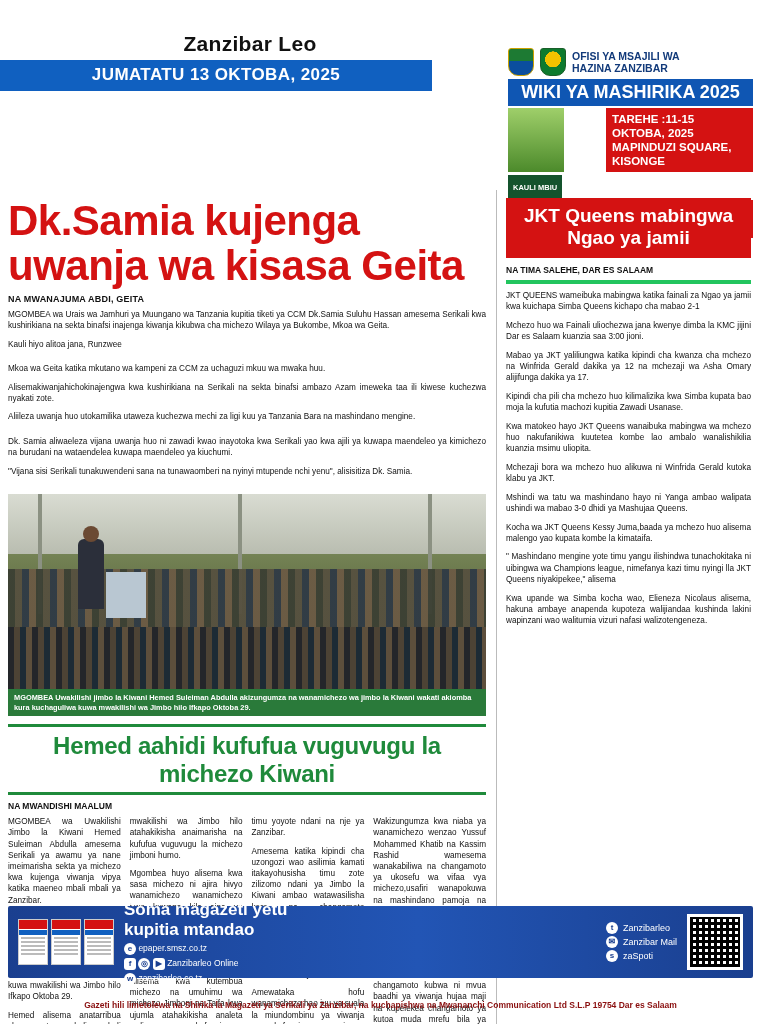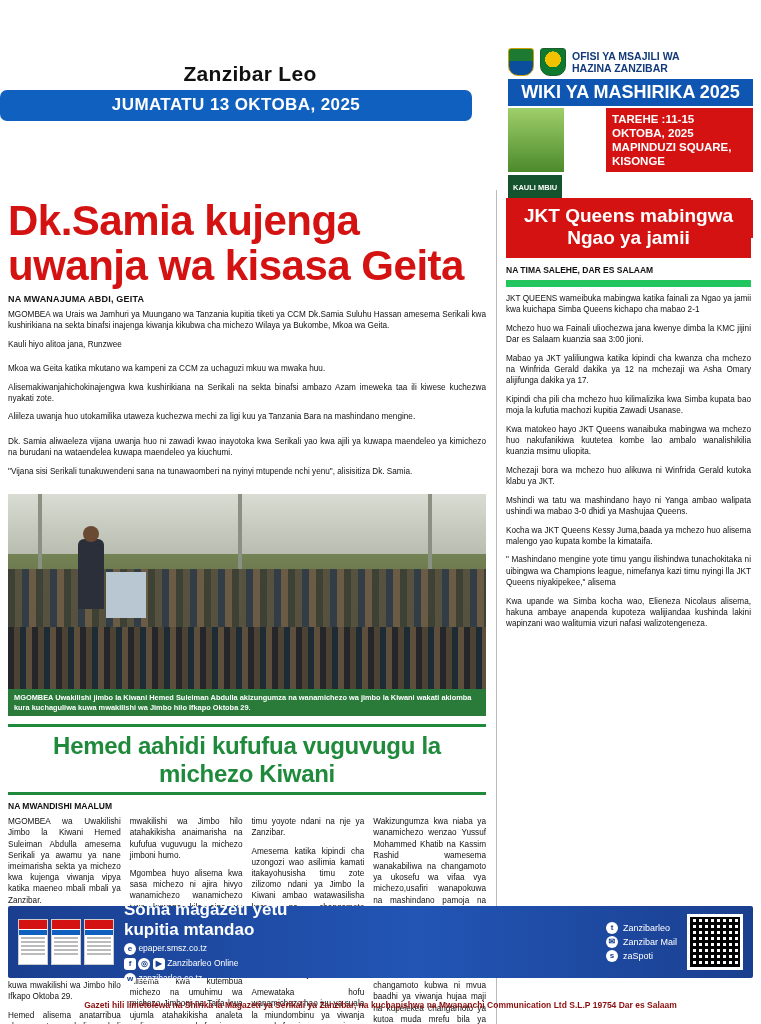--- a/index.html
+++ b/index.html
@@ -9,21 +9,21 @@
     background:#ffffff;
     font-family:"Liberation Sans", sans-serif;
     color:#111;
     overflow:hidden;
   }
   .page { position:relative; width:761px; height:1024px; padding:0; }
 
   
   .masthead { position:relative; height:190px; }
   .mast-left { position:absolute; left:0; top:0; width:500px; }
-  .zl { text-align:center; font-weight:bold; font-size:21px; color:#111; letter-spacing:.3px; padding-top:62px; }
+  .zl { text-align:center; font-weight:bold; font-size:21px; color:#111; letter-spacing:.3px; padding-top:32px; }
   .michezo-wrap { position:relative; text-align:center; margin-top:-6px; }
   .michezo {
     font-family:"Liberation Sans", sans-serif;
     font-weight:bold;
     font-size:92px;
     line-height:84px;
     color:#d41212;
     letter-spacing:-2px;
     display:inline-block;
   }
@@ -40,22 +40,21 @@
   }
   .datebar {
     margin-top:4px;
     background:#1060c0;
     color:#fff;
     text-align:center;
     font-weight:bold;
     font-size:17px;
     letter-spacing:.4px;
     padding:5px 0 6px;
-    width:472px;
-    border-radius:7px;
+    width:432px;
   }
 
   
   .mast-right { position:absolute; right:8px; top:48px; width:245px; }
   .ofisi { display:flex; align-items:center; gap:6px; }
   .crest { width:26px; height:28px; background:linear-gradient(#1d7a33 45%, #0b4e9e 45%); border:1px solid #caa100; border-radius:3px 3px 10px 10px; }
   .crest2 { width:26px; height:28px; background:radial-gradient(circle at 50% 40%, #f2c200 0 40%, #0d7a2e 41% 100%); border:1px solid #1a5e2a; border-radius:3px 3px 10px 10px; }
   .ofisi-txt { font-size:10.5px; font-weight:bold; color:#123a7a; line-height:12px; }
   .wiki { background:#0f56b3; color:#fff; text-align:center; font-weight:bold; font-size:18px; padding:3px 0; margin-top:3px; }
   .tarehe-row { display:flex; margin-top:2px;gap:42px; }
@@ -102,21 +101,21 @@
   .sub-headline { color:#1f8a3b; font-weight:bold; font-size:24px; text-align:center; margin:5px 0 4px; letter-spacing:-.3px; }
   .hr-green2 { height:3px; background:#1f8a3b; margin-bottom:6px; }
 
   .story4 { display:flex; gap:9px; font-size:8.2px; line-height:11.2px; text-align:justify; }
   .story4 .c { flex:1; }
   .story4 p { margin:0 0 7px; }
   .byline2 { font-size:8.5px; font-weight:bold; margin:0 0 5px; }
 
   
   .jkt-box { background:#d41212; color:#fff; text-align:center; font-weight:bold; font-size:19px; line-height:22px; padding:7px 4px 9px; margin-top:8px; }
-  .jkt-byline { font-size:8.5px; font-weight:bold; border-bottom:7px solid #22c55e; padding:7px 0 5px; margin-bottom:6px; }
+  .jkt-byline { font-size:8.5px; font-weight:bold; border-bottom:4px solid #22c55e; padding:7px 0 5px; margin-bottom:6px; }
   .rtext { font-size:8.2px; line-height:11.4px; text-align:justify; }
   .rtext p { margin:0 0 7px; }
 
   
   .ad {
     position:absolute; left:8px; right:8px; bottom:46px; height:72px;
     background:linear-gradient(90deg,#1a3f8f 0%, #2255b5 55%, #1a3f8f 100%);
     color:#fff; display:flex; align-items:center; padding:6px 10px; gap:10px;
     border-radius:2px;
   }

